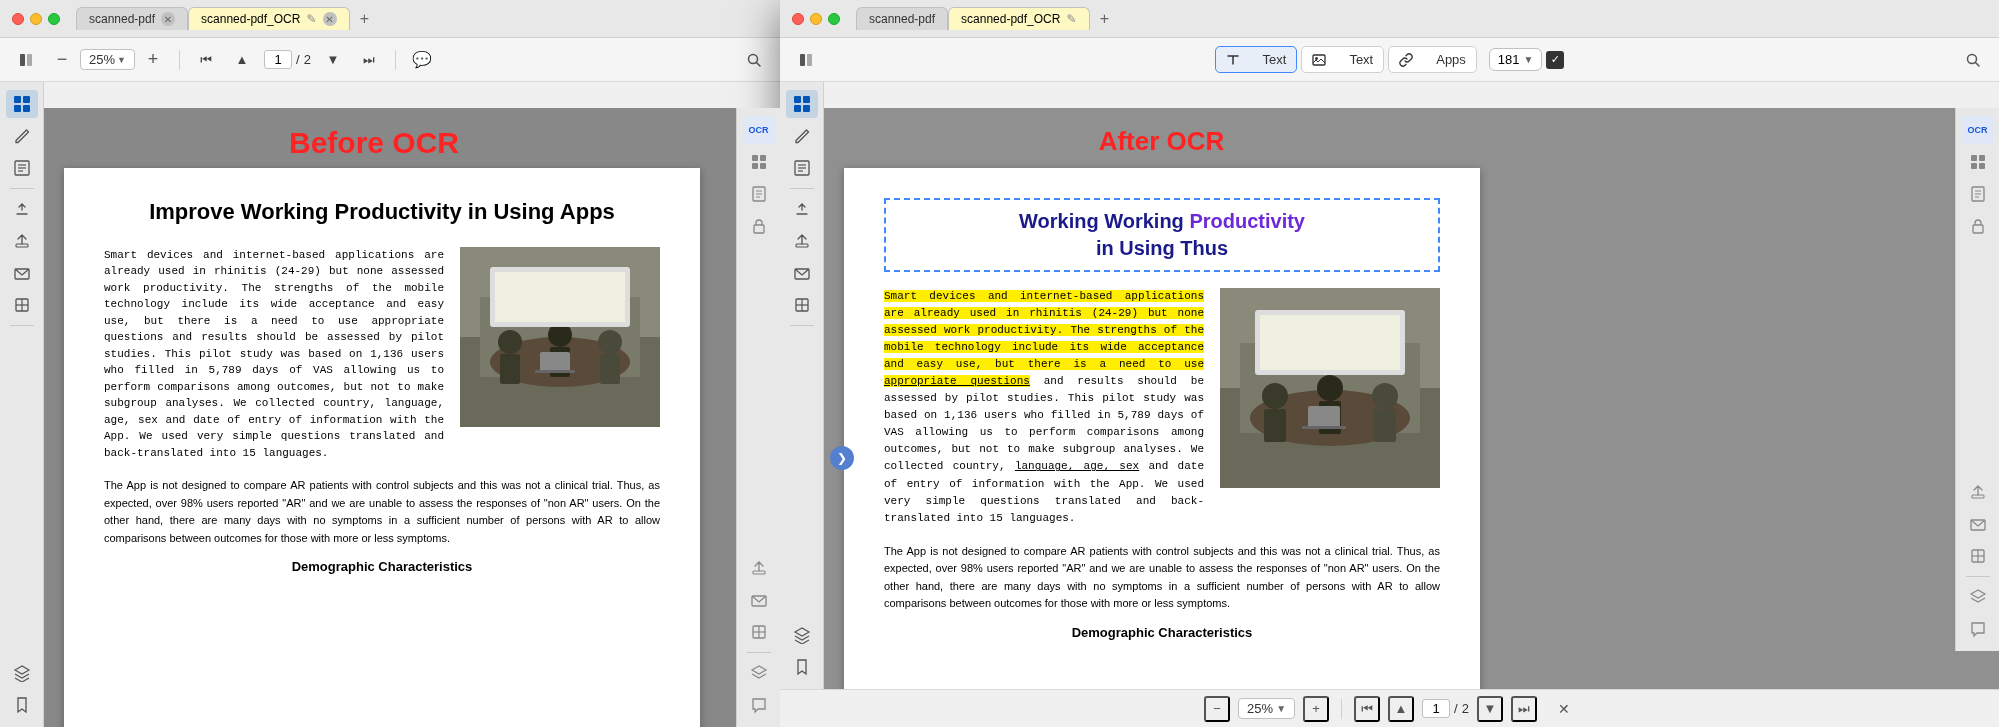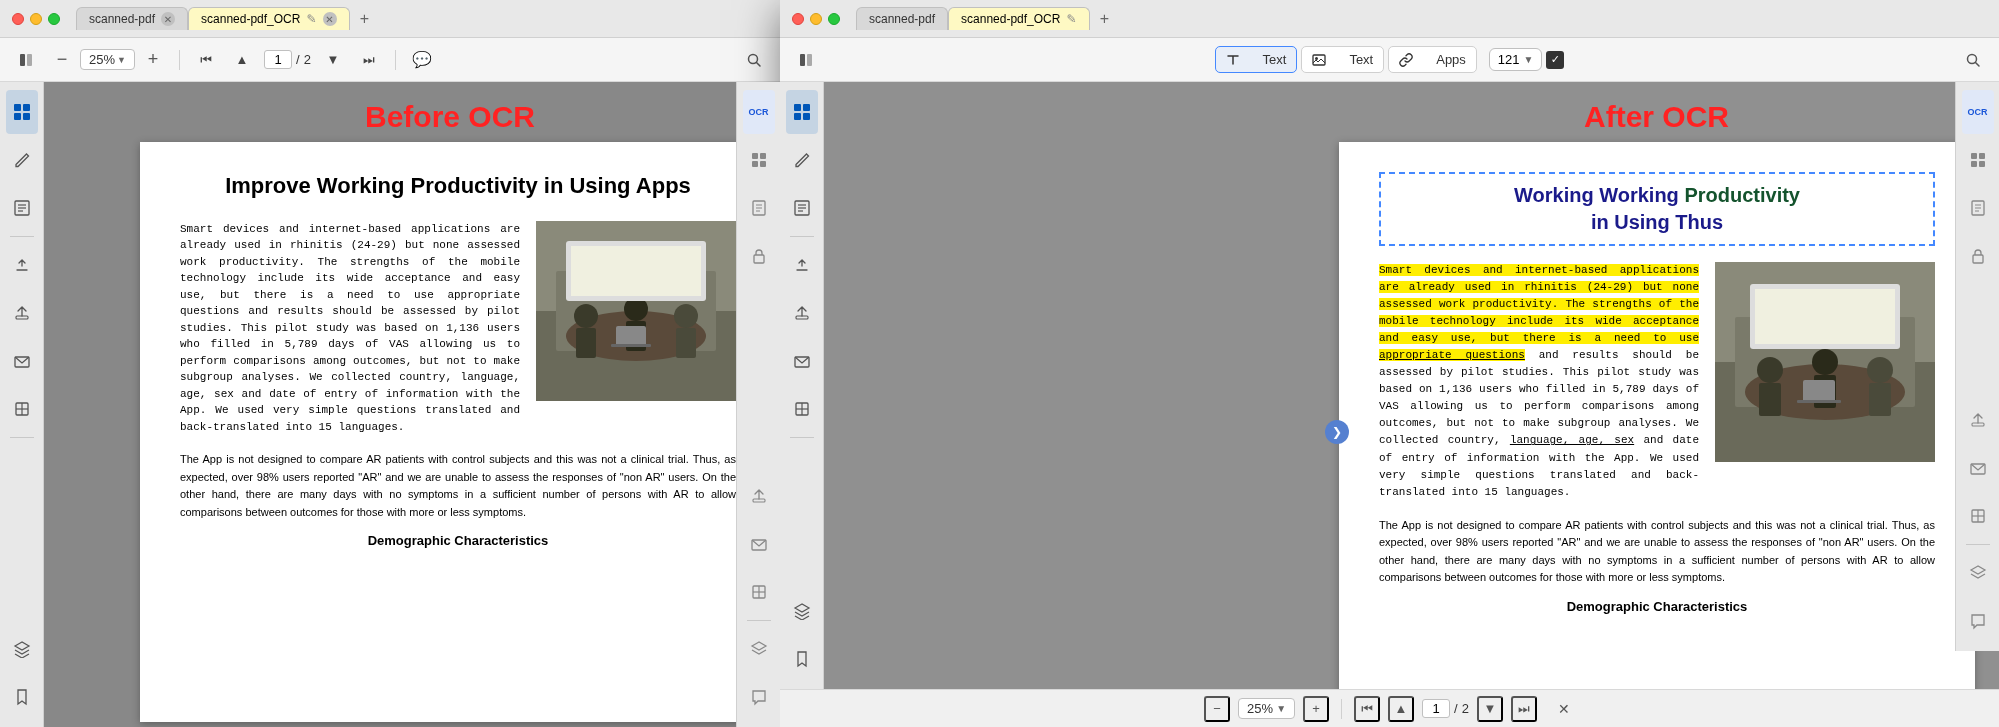--- a/index.html
+++ b/index.html
@@ -220,21 +220,21 @@
       display: flex;
       flex-direction: column;
       align-items: center;
       padding: 8px 0;
       gap: 4px;
       flex-shrink: 0;
     }
 
     .sidebar-btn {
       width: 32px;
-      height: 44px;
+      height: 28px;
       display: flex;
       align-items: center;
       justify-content: center;
       border-radius: 4px;
       cursor: pointer;
       font-size: 16px;
       color: #555;
     }
 
     .sidebar-btn.active {
@@ -262,24 +262,25 @@
       flex-shrink: 0;
     }
 
     
     .pdf-area {
       flex: 1;
       background: #888;
       overflow-y: auto;
       display: flex;
       flex-direction: column;
-      align-items: flex-end;
+      align-items: flex-start;
       padding: 20px;
       gap: 16px;
       position: relative;
+      margin-top: 26px;
     }
 
     .pdf-page {
       background: white;
       box-shadow: 0 2px 8px rgba(0,0,0,0.3);
       width: 636px;
       min-height: 580px;
       padding: 30px 40px;
       position: relative;
     }
@@ -794,21 +795,21 @@
 
     <div class="text-tool-btn">
       <svg width="14" height="14" viewBox="0 0 14 14" fill="none" xmlns="http://www.w3.org/2000/svg">
         <path d="M6 8a3 3 0 004.24 0l2-2a3 3 0 00-4.24-4.24l-1 1" stroke="#333" stroke-width="1.3" stroke-linecap="round"></path>
         <path d="M8 6a3 3 0 00-4.24 0l-2 2a3 3 0 004.24 4.24l1-1" stroke="#333" stroke-width="1.3" stroke-linecap="round"></path>
       </svg>
       <span>Apps</span>
     </div>
 
     <div class="zoom-widget-right" style="margin-left:8px;">
-      <span>121</span>
+      <span>181</span>
       <span class="zoom-widget-dropdown">▼</span>
     </div>
 
     <div class="checkbox-checked">✓</div>
 
     <div class="toolbar-spacer"></div>
 
     <button class="toolbar-btn">
       <svg width="16" height="16" viewBox="0 0 16 16" fill="none">
         <circle cx="7" cy="7" r="4.5" stroke="#555" stroke-width="1.5"></circle>
@@ -878,29 +879,29 @@
       <div class="sidebar-btn">
         <svg width="18" height="18" viewBox="0 0 18 18" fill="none">
           <path d="M5 2h8v14l-4-3-4 3V2z" stroke="#555" stroke-width="1.3" fill="none"></path>
         </svg>
       </div>
     </div>
 
     <div class="pdf-area pdf-area-right" style="position:relative; flex:1;">
 
       <div style="position:relative; width:640px; margin-top:40px;">
-        <div style="position:absolute; top:-42px; left:0; right:5px; text-align:center; font-size:30px; font-weight:bold; color:#ff2222; z-index:5;">After OCR</div>
+        <div style="position:absolute; top:-42px; left:0; right:5px; text-align:center; font-size:26px; font-weight:bold; color:#ff2222; z-index:5;">After OCR</div>
 
         <div class="page-nav-arrow">❯</div>
 
         <div class="pdf-page right-page-content">
           
           <div style="border: 2px dashed #4488ff; padding: 8px 10px; margin-bottom: 16px; display:inline-block; width:100%;">
             <div style="font-size:20px; font-weight:bold; text-align:center; line-height:1.35; color:#1a1a8a;">
-              <span>Working Working </span><span style="color:#14532d;">Productivity</span><br>
+              <span>Working Working </span><span style="color:#6d28d9;">Productivity</span><br>
               <span>in Using Thus</span>
             </div>
           </div>
 
           
           <div class="two-col">
             <div class="col-text highlighted-paragraph">
               <span>
                 <mark>Smart devices and internet-based applications are already used in rhinitis (24-29) but none assessed work productivity. The strengths of the mobile technology include its wide acceptance and easy use, but there is a need to use <u>appropriate questions</u></mark> and results should be assessed by pilot studies. This pilot study was based on 1,136 users who filled in 5,789 days of VAS allowing us to perform comparisons among outcomes, but not to make subgroup analyses. We collected country, <u>language, age, sex</u> and date of entry of information with the App. We used very simple questions translated and back-translated into 15 languages.
               </span>

